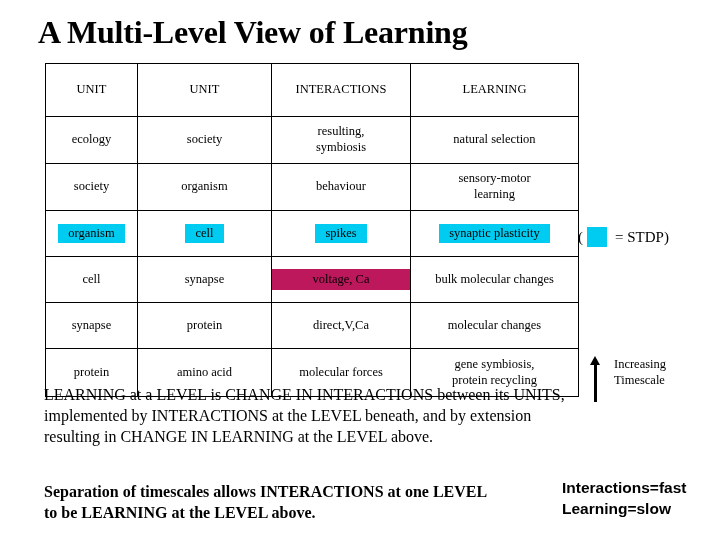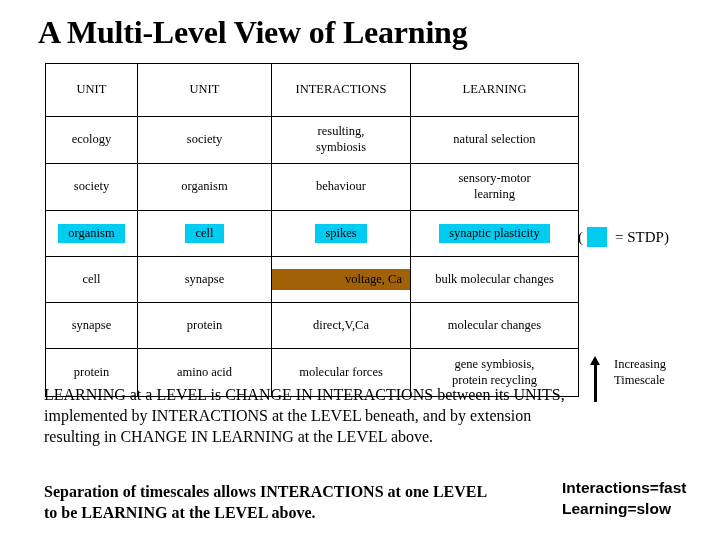--- a/index.html
+++ b/index.html
@@ -59,25 +59,25 @@
   tr.r4 td { height: 45px; }
   tr.r5 td { height: 45px; }
   tr.r6 td { height: 47px; }
 
   .hl {
     background: #00CCF2;
     padding: 2px 10px;
     display: inline-block;
   }
   .hl-wide {
-    background: #a16207;
+    background: #be185d;
     display: block;
     padding: 3px 8px;
     margin: 0 -4px;
-    text-align: right;
+    text-align: center;
   }
   .cell-left { text-align: left; margin-left: 48px; }
 
   
   #stdp-legend {
     position: absolute;
     left: 578px;
     top: 227px;
     display: flex;
     align-items: center;

